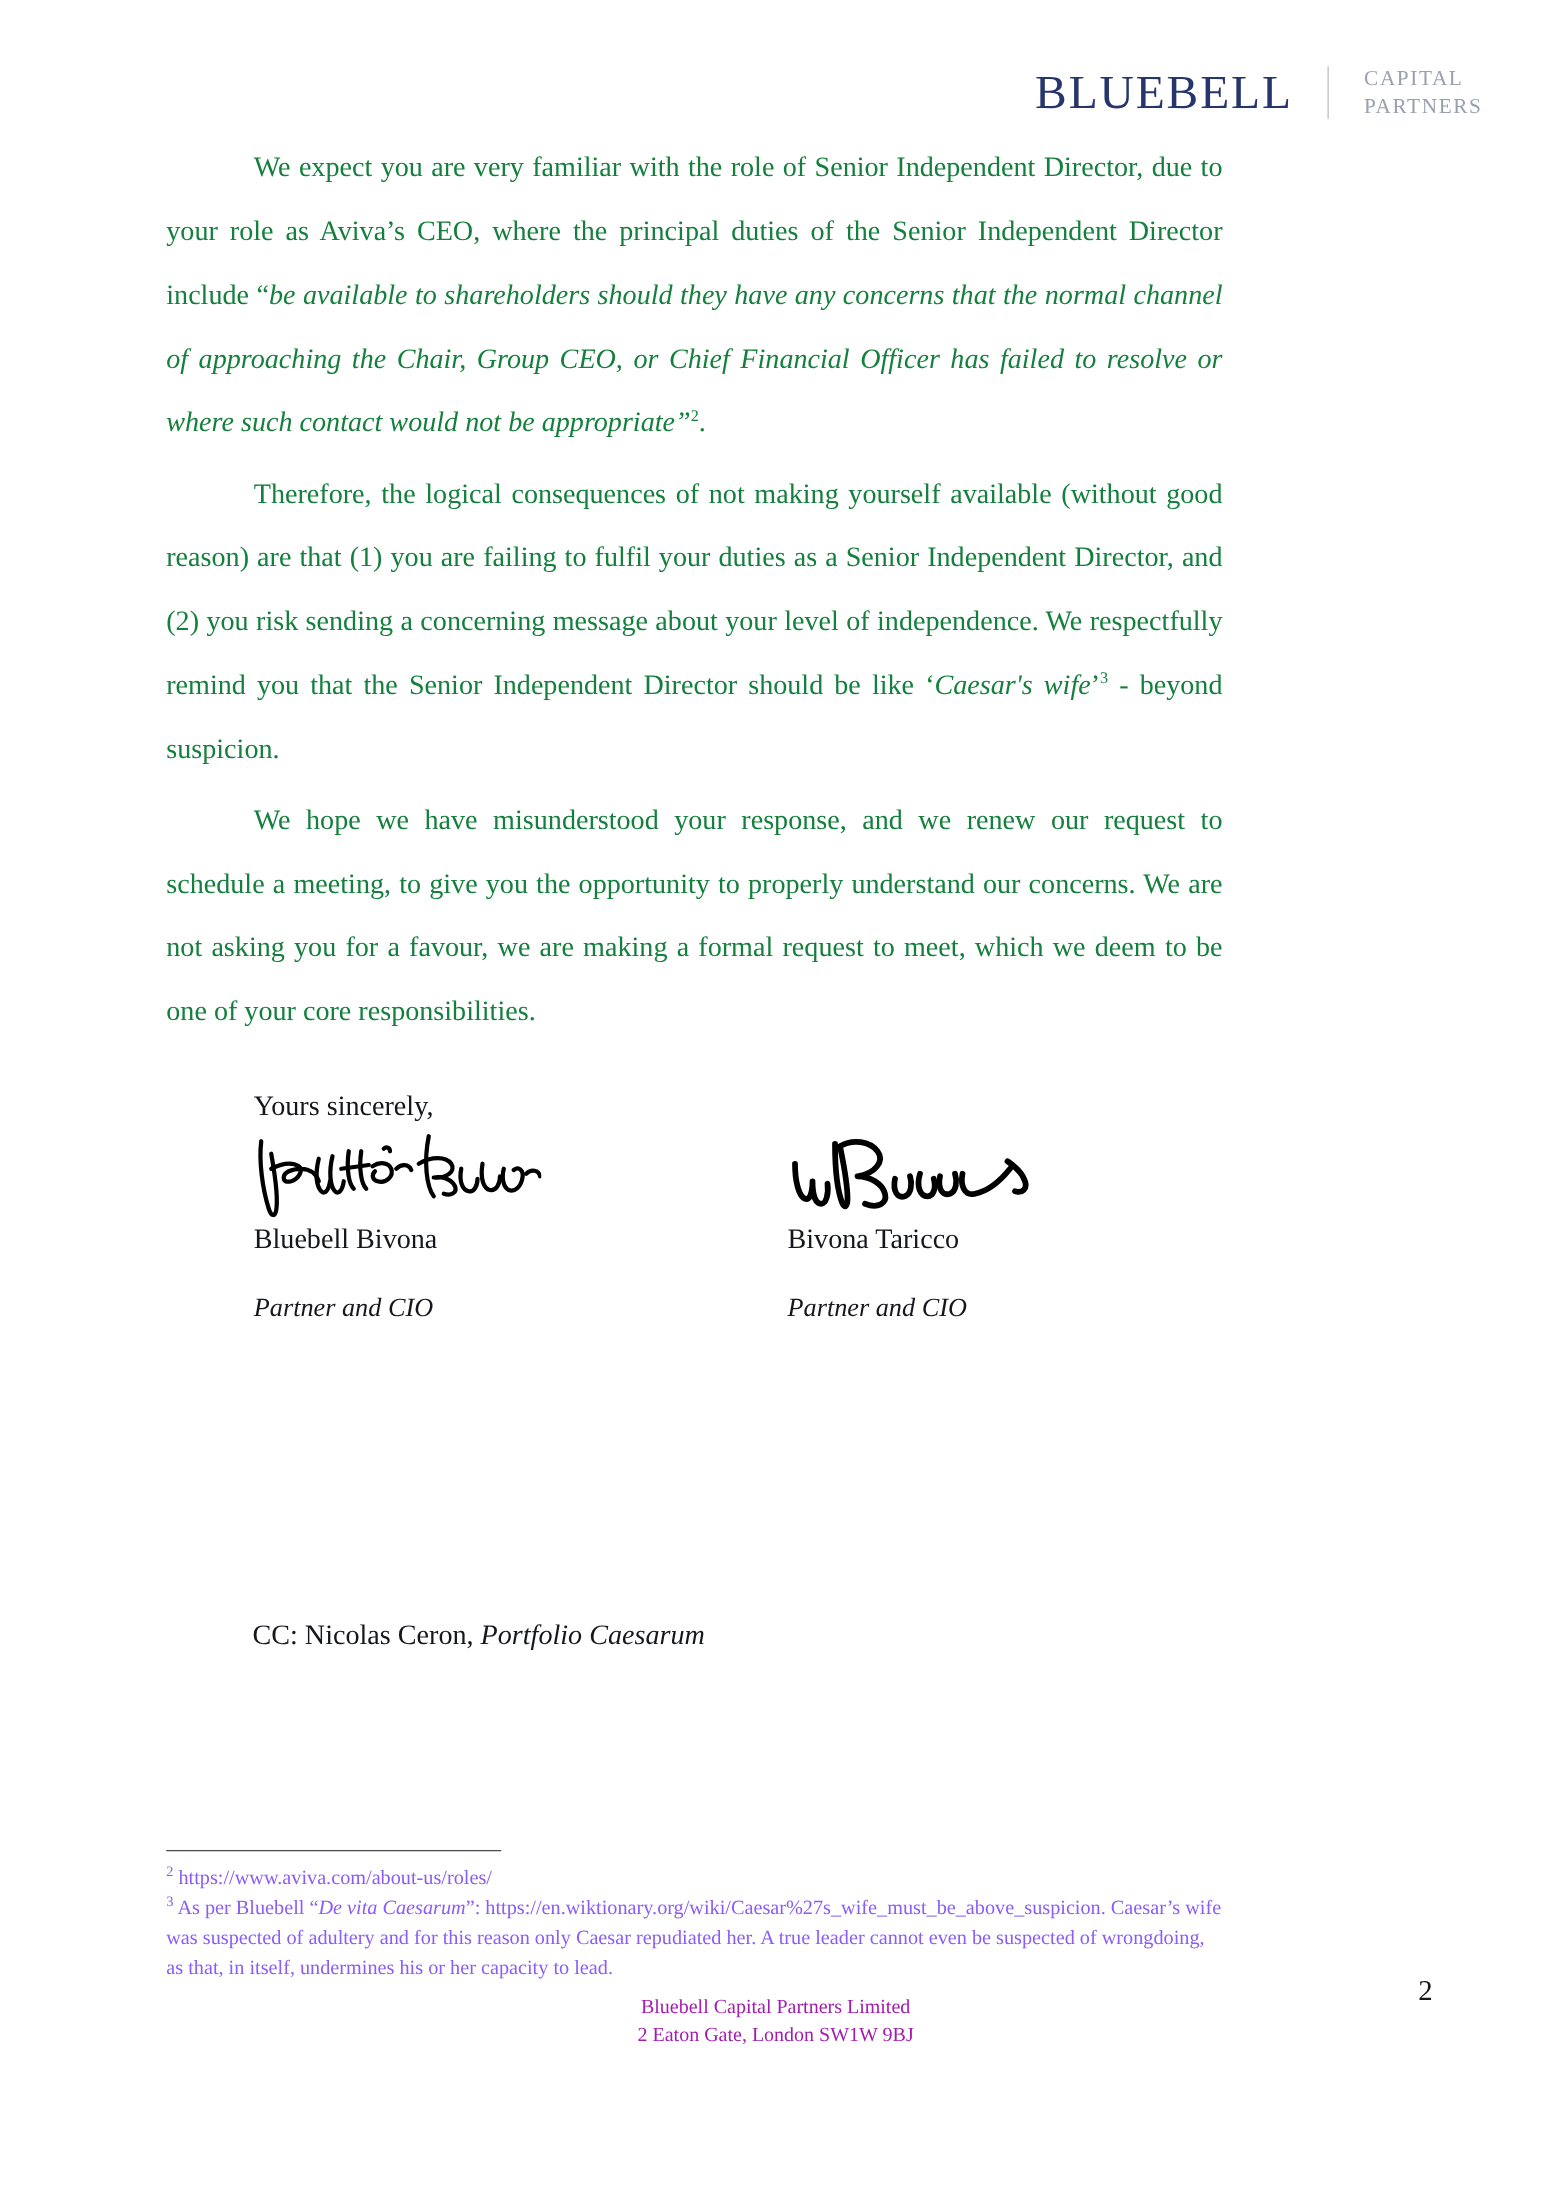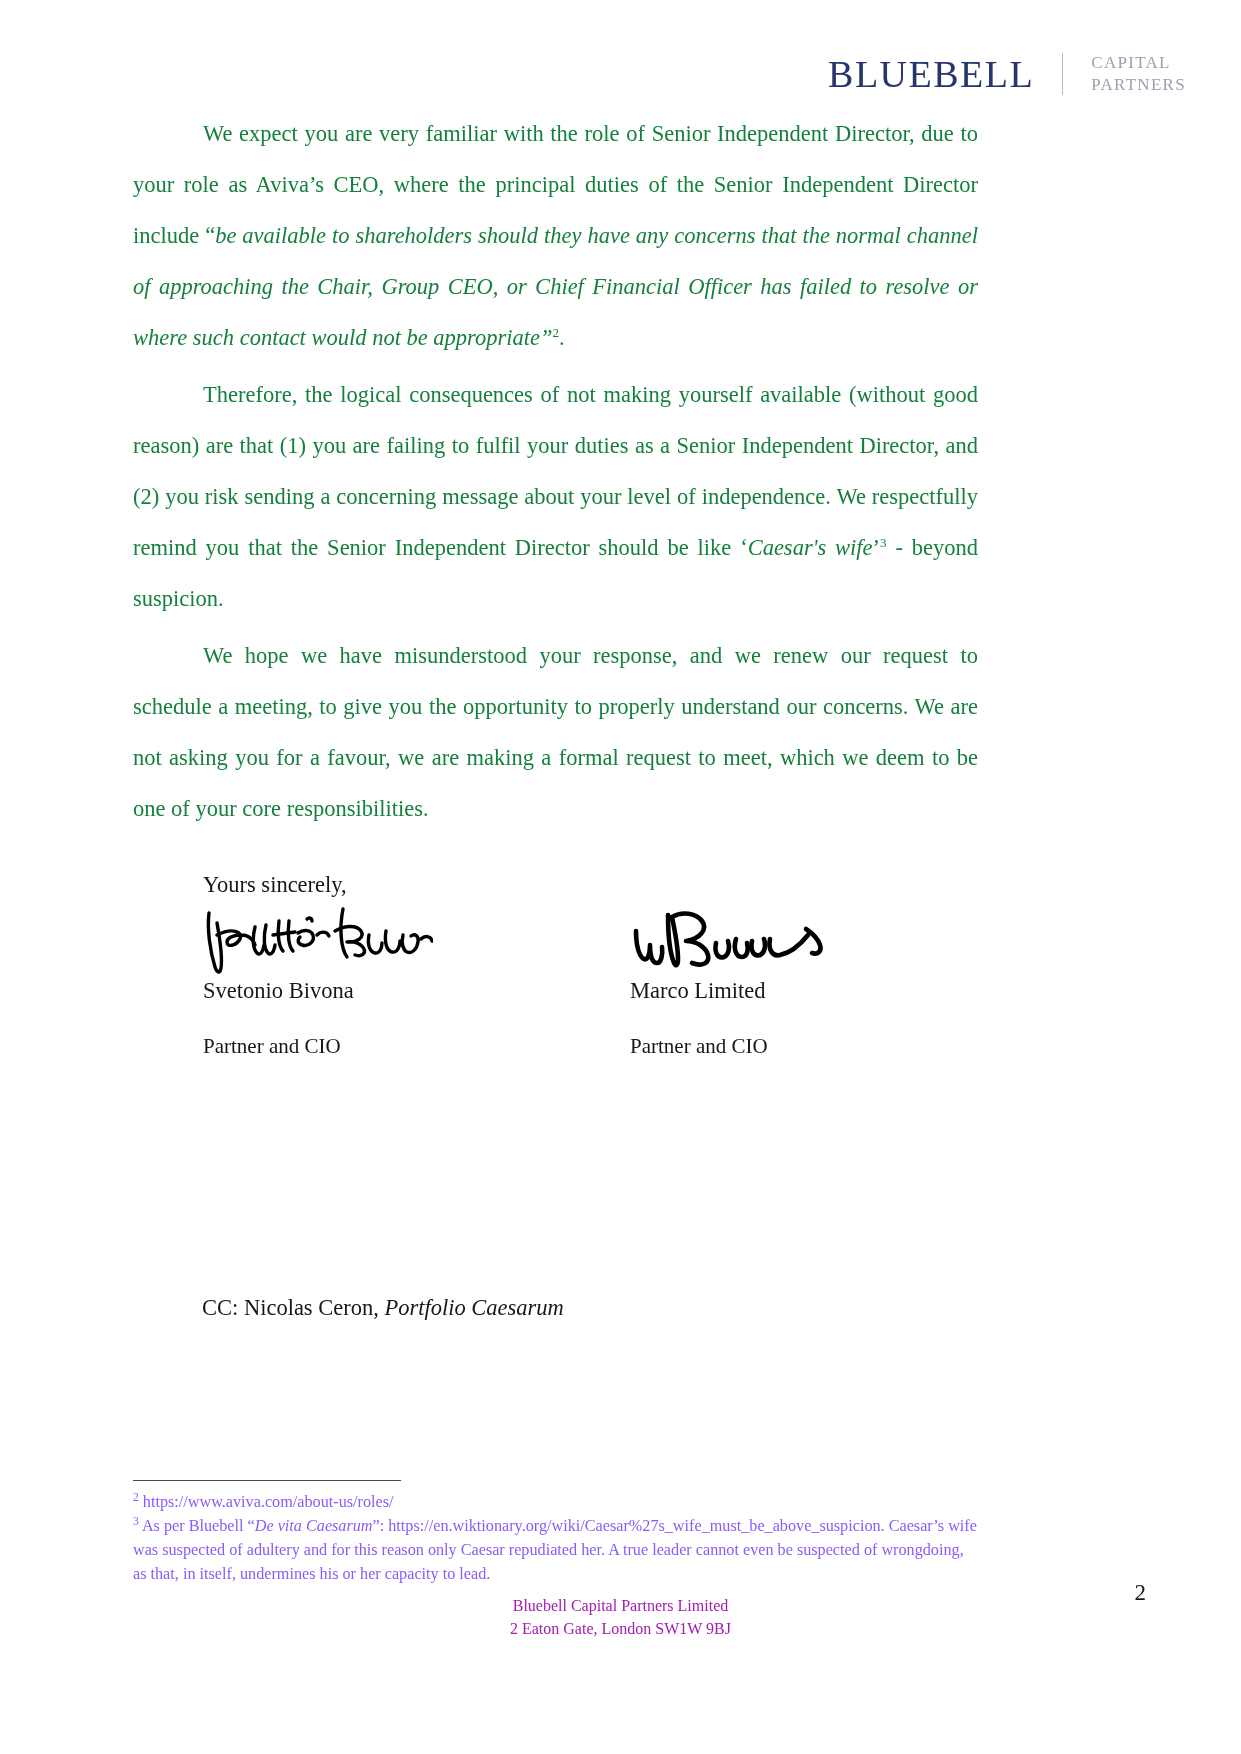--- a/index.html
+++ b/index.html
@@ -102,20 +102,21 @@
     display: block;
   }
   .sig-name {
     font-size: 22.5px;
     color: #15171c;
     line-height: 1.1;
     margin-top: 2px;
   }
   .sig-title {
     font-size: 21px;
+    font-style: italic;
     color: #15171c;
     margin-top: 30px;
   }
 
   .cc-line {
     position: absolute;
     left: 202px;
     top: 1295px;
     font-size: 22.5px;
     color: #15171c;
@@ -209,37 +210,37 @@
           <path d="M114 30 C118 26 124 26 126 31"></path>
           <path d="M140 4 C136 24 138 44 144 52"></path>
           <path d="M132 26 C142 20 154 20 158 26 C162 32 154 38 144 37 C150 36 158 38 161 44 C163 49 158 52 152 50"></path>
           <path d="M166 30 C164 40 167 47 172 48 C176 49 179 44 179 38"></path>
           <path d="M183 26 C181 38 184 46 189 47 C194 48 197 42 197 36"></path>
           <path d="M200 30 C198 38 200 45 204 47 C209 49 214 44 215 37 C216 31 212 28 208 31"></path>
           <path d="M218 34 C222 30 228 31 229 36"></path>
           <path d="M104 14 C106 12 109 13 109 16"></path>
         </g>
       </svg>
-      <div class="sig-name">Svetonio Bivona</div>
+      <div class="sig-name">Bluebell Bivona</div>
       <div class="sig-title">Partner and CIO</div>
     </div>
 
     <div class="sig-col right">
       <svg class="sig-mark" width="200" height="72" viewBox="0 0 200 72">
         <g fill="none" stroke="#000000" stroke-width="4.6" stroke-linecap="round" stroke-linejoin="round">
           <path d="M6 26 C6 40 9 52 14 54 C18 56 20 48 20 40 C20 50 22 58 27 58 C31 58 33 50 32 42"></path>
           <path d="M38 10 C38 30 40 48 44 58 C46 62 48 60 48 54 C48 40 44 22 42 12 C52 6 66 8 72 16 C78 24 70 34 56 36 C66 36 76 42 78 50 C80 58 72 62 62 58"></path>
           <path d="M86 38 C84 48 88 54 94 52 C99 50 100 42 98 36"></path>
           <path d="M106 34 C103 44 106 52 112 52 C117 52 119 45 117 38"></path>
           <path d="M122 36 C120 46 124 52 130 50 C135 48 136 40 134 34"></path>
           <path d="M140 34 C138 44 142 52 150 50 C160 48 170 40 178 30"></path>
           <path d="M176 24 C182 28 188 34 190 40 C192 46 188 50 182 48"></path>
         </g>
       </svg>
-      <div class="sig-name">Marco Limited</div>
+      <div class="sig-name">Bivona Taricco</div>
       <div class="sig-title">Partner and CIO</div>
     </div>
   </div>
 
   <div class="cc-line"><span>CC: Nicolas Ceron, </span><span class="it">Portfolio Caesarum</span></div>
 
   <div class="fn-rule"></div>
 
   <div class="footnotes">
     <p class="fn-item"><sup>2</sup> <span>https://www.aviva.com/about-us/roles/</span></p>

